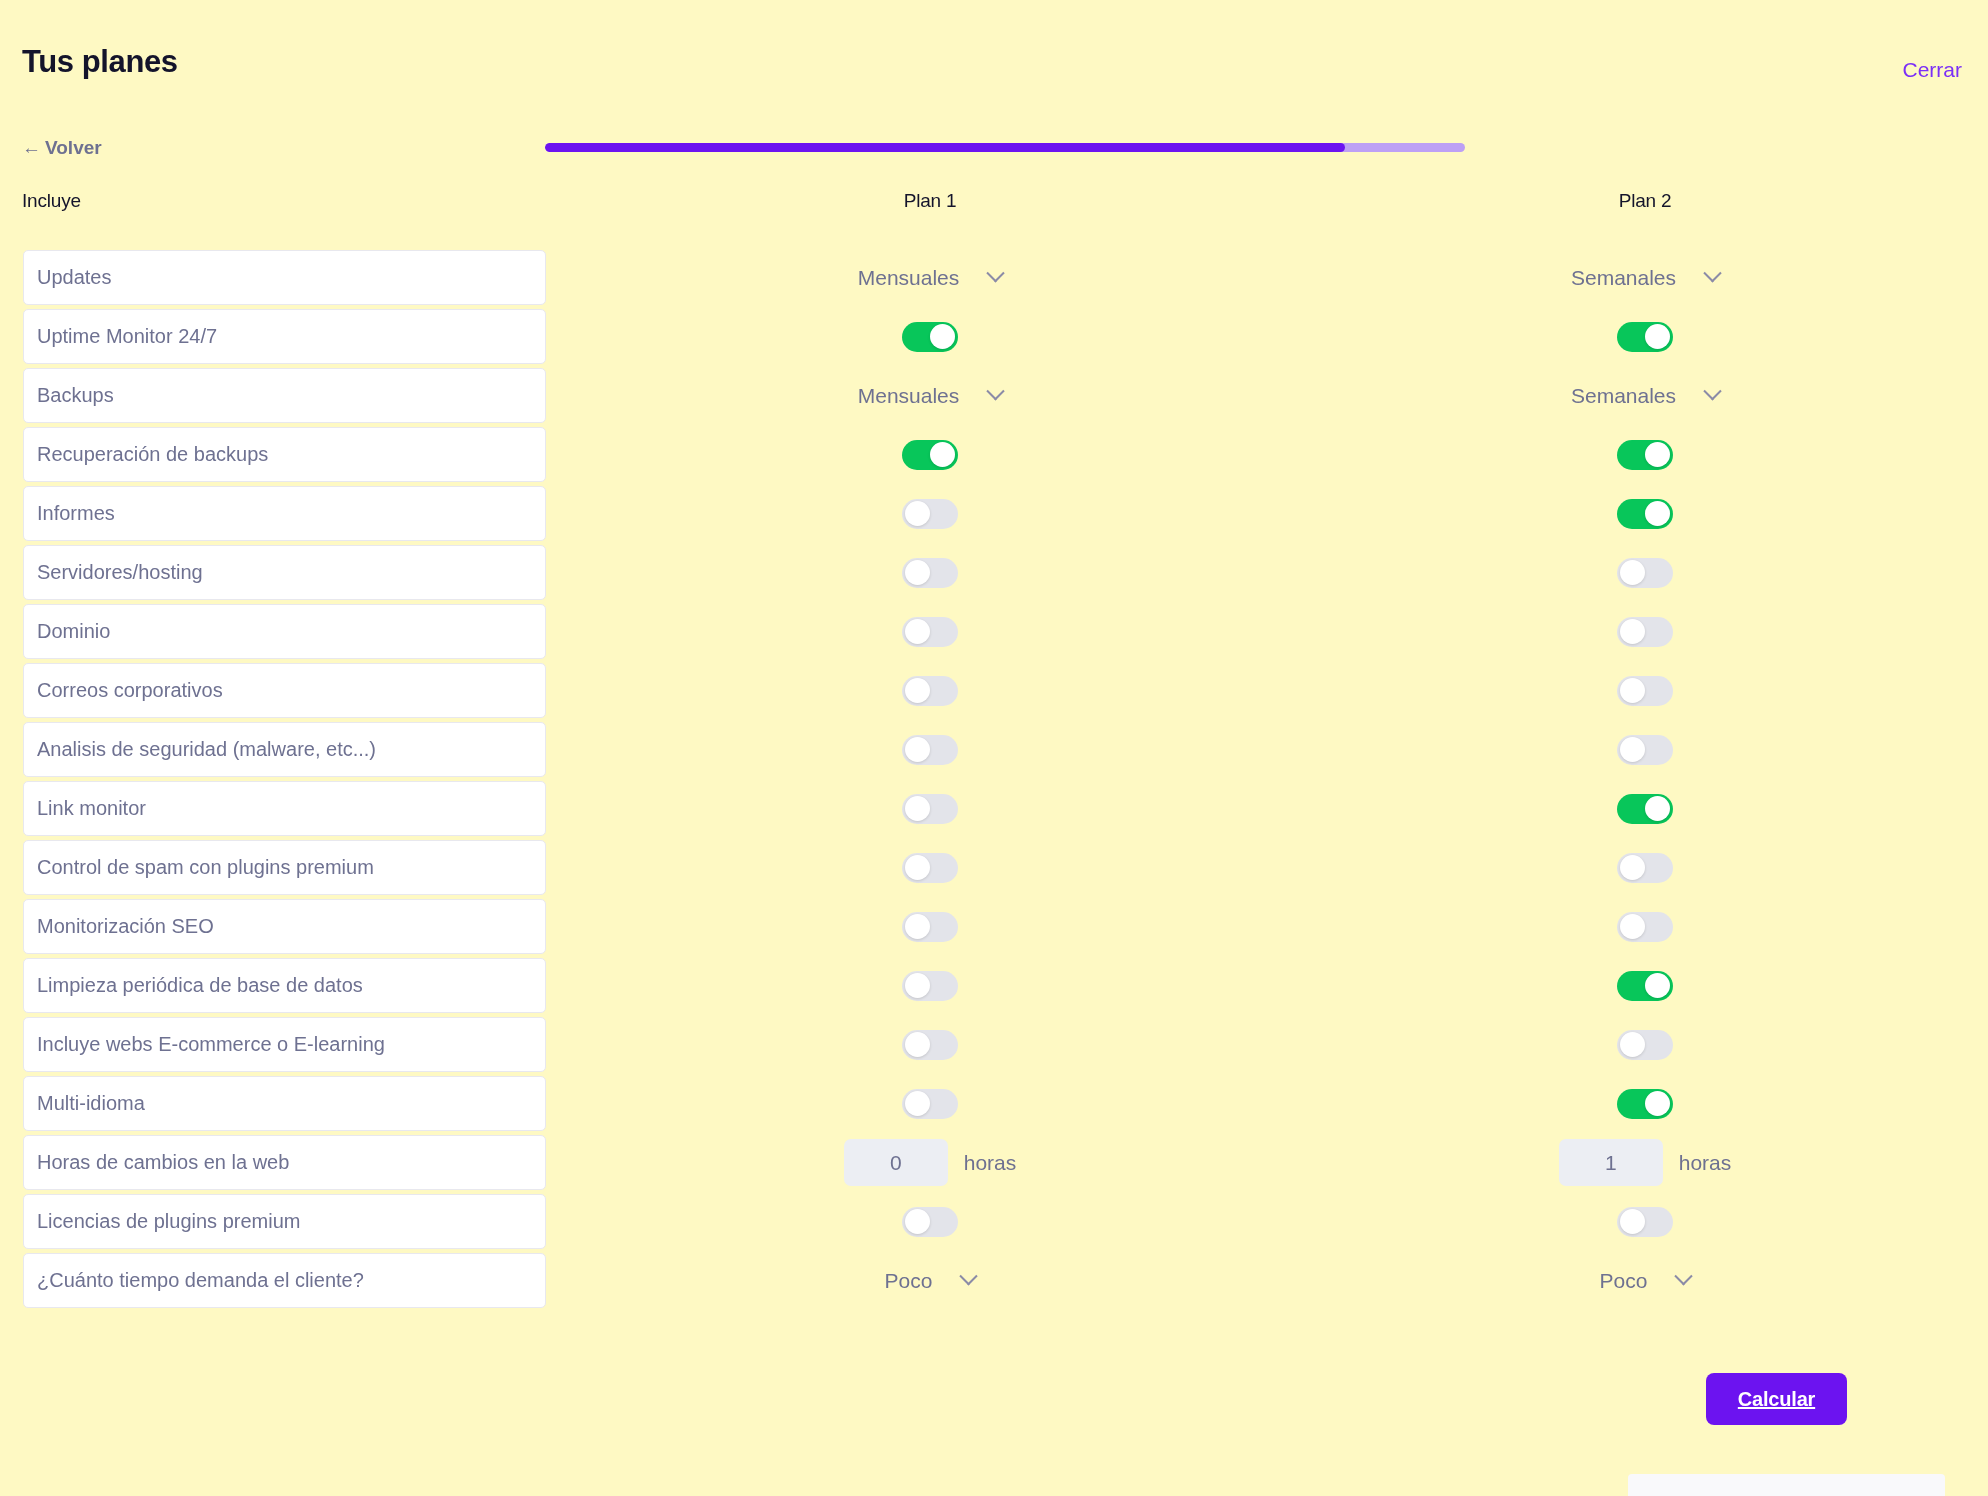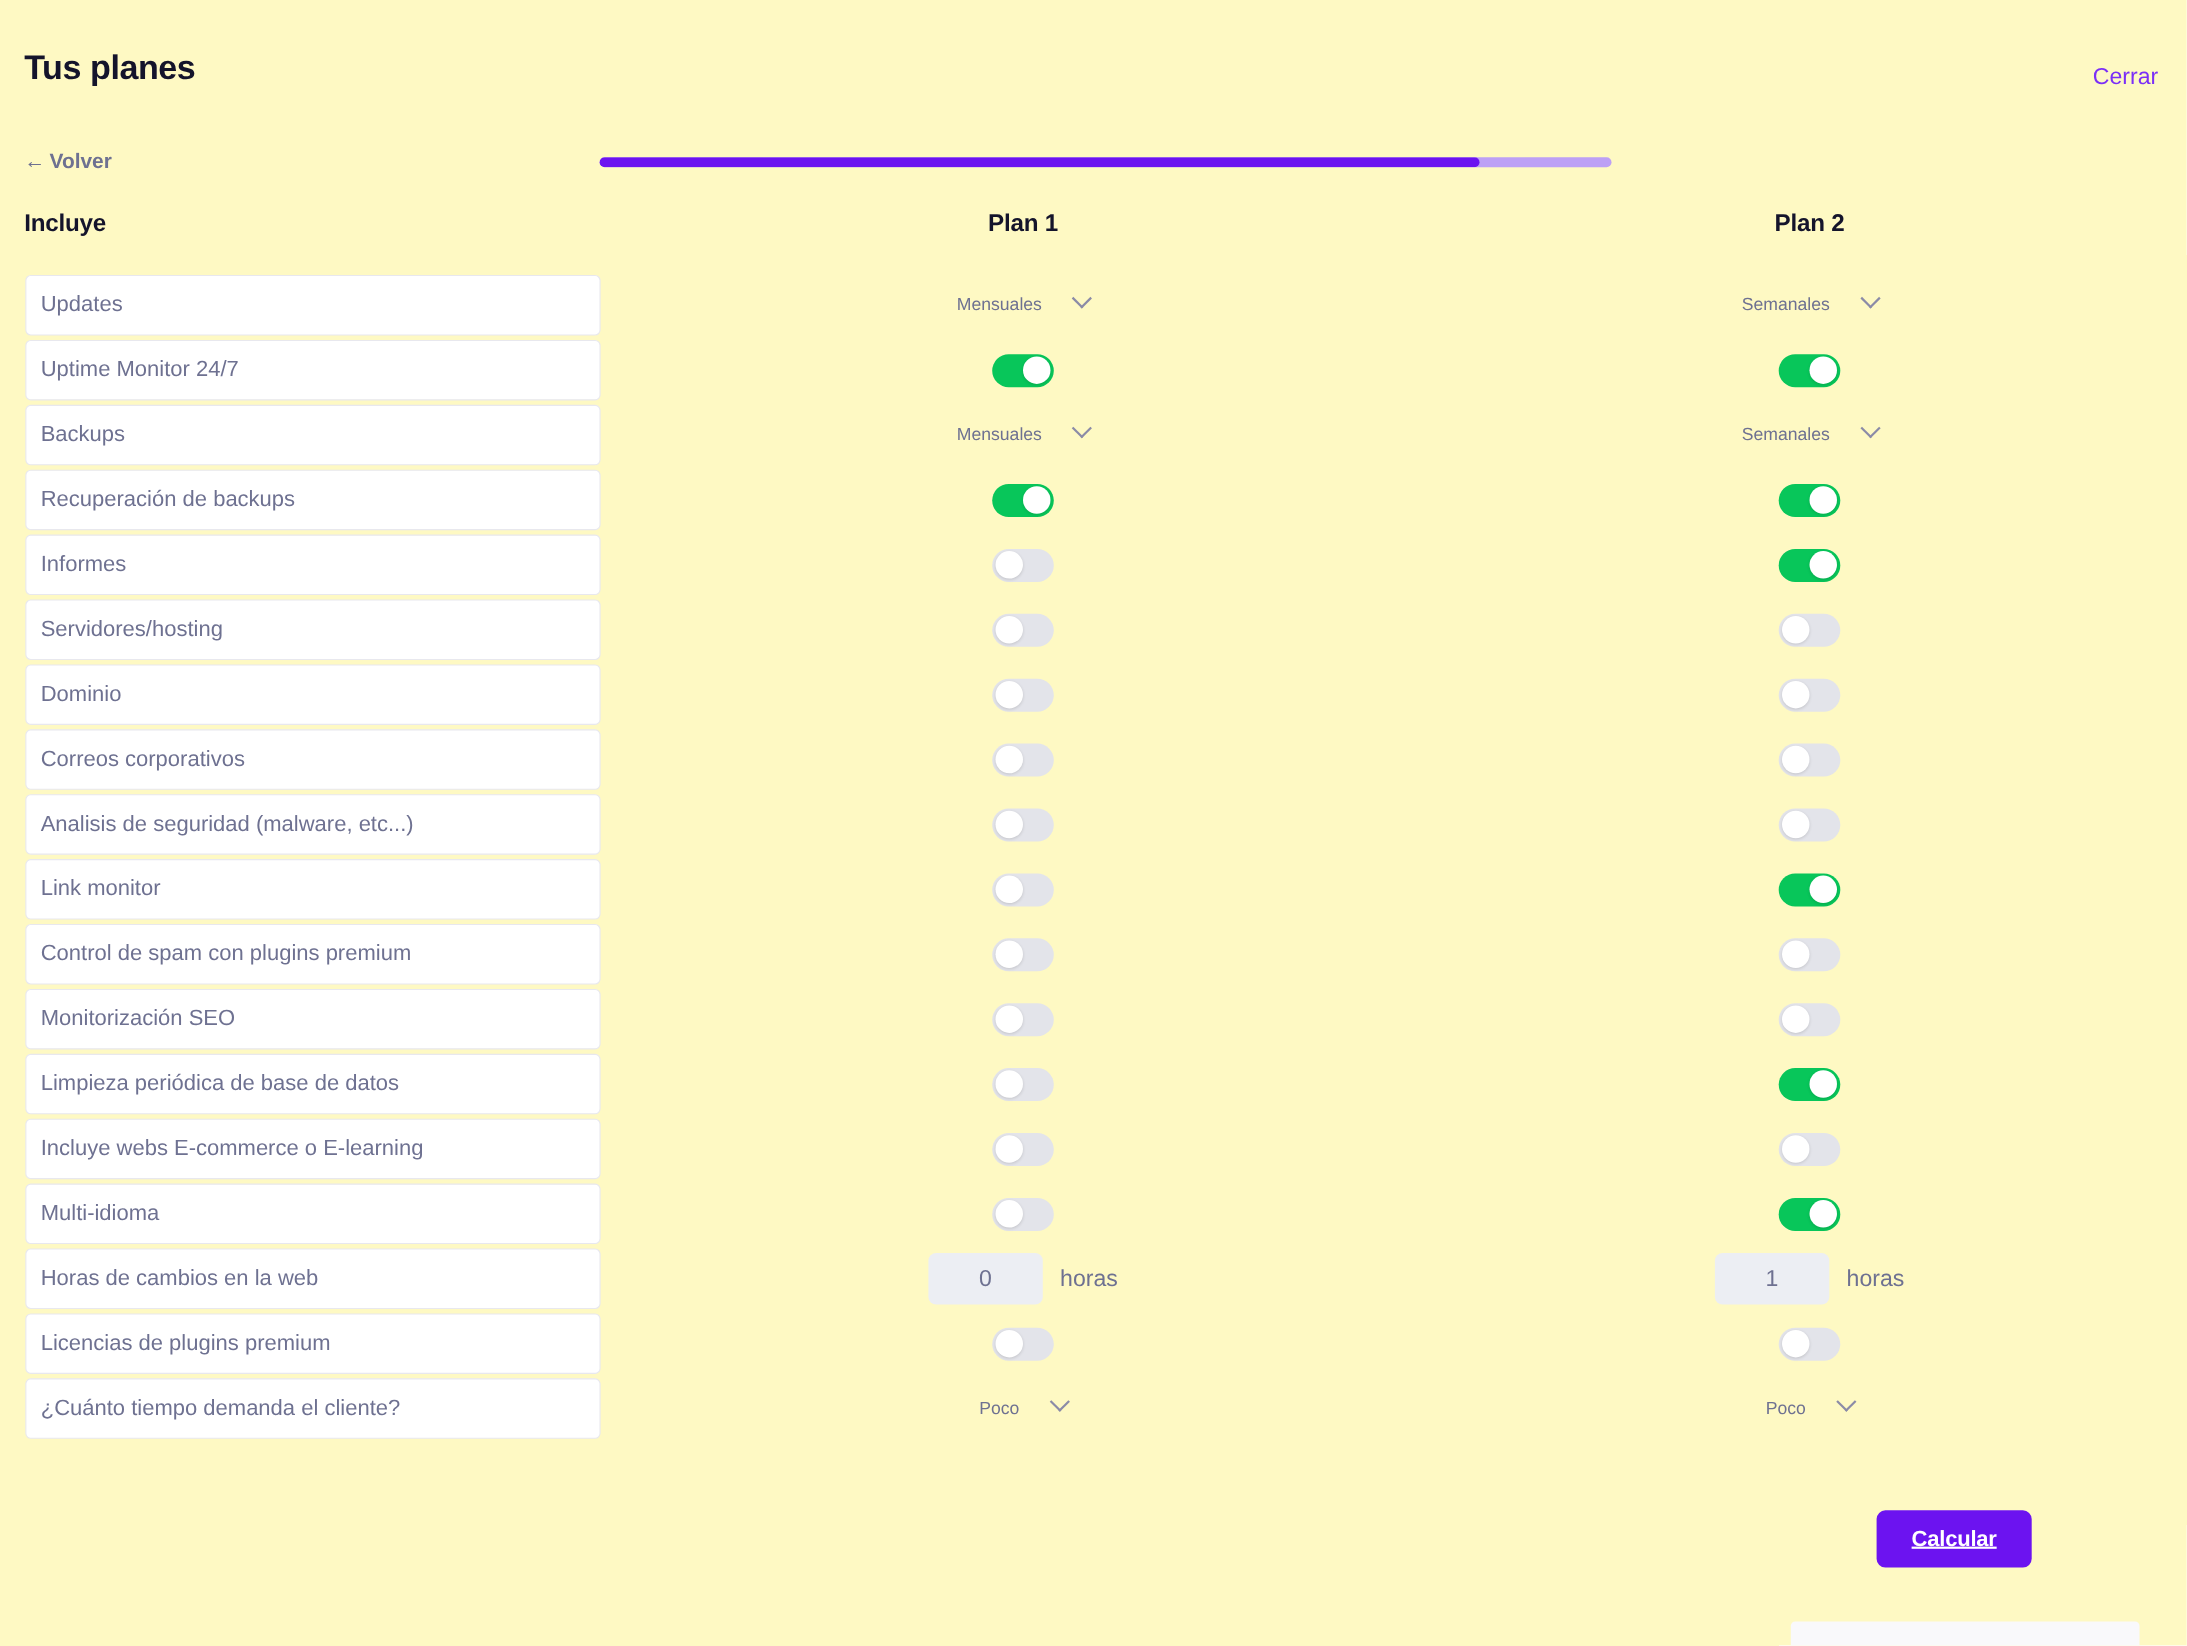--- a/index.html
+++ b/index.html
@@ -63,22 +63,22 @@
     height: 100%;
     width: 87%;
     background: #6c13f0;
     border-radius: 6px;
   }
 
   
   .col-head {
     position: absolute;
     top: 190px;
-    font-size: 22px;
-    font-weight: bold;
+    font-size: 19px;
+    font-weight: normal;
     color: #14142b;
     letter-spacing: -0.2px;
   }
   .col-head.incluye { left: 22px; }
   .col-head.plan1 { left: 765px; width: 330px; text-align: center; }
   .col-head.plan2 { left: 1480px; width: 330px; text-align: center; }
 
   
   .table {
     position: absolute;
@@ -142,24 +142,24 @@
     border-radius: 50%;
     background: #ffffff;
     box-shadow: 0 1px 3px rgba(0,0,0,0.14);
     transition: left .15s;
   }
   .toggle.on .knob { left: 28px; }
 
   
   .select {
     display: flex;
-    align-items: flex-start;
+    align-items: center;
     gap: 30px;
     cursor: pointer;
-    font-size: 16px;
+    font-size: 21px;
     color: #6e7191;
     white-space: nowrap;
   }
   .chev {
     display: inline-block;
     width: 13px;
     height: 13px;
     border-right: 2.2px solid #8b8ba7;
     border-bottom: 2.2px solid #8b8ba7;
     transform: rotate(45deg) translate(-3px,-3px);

